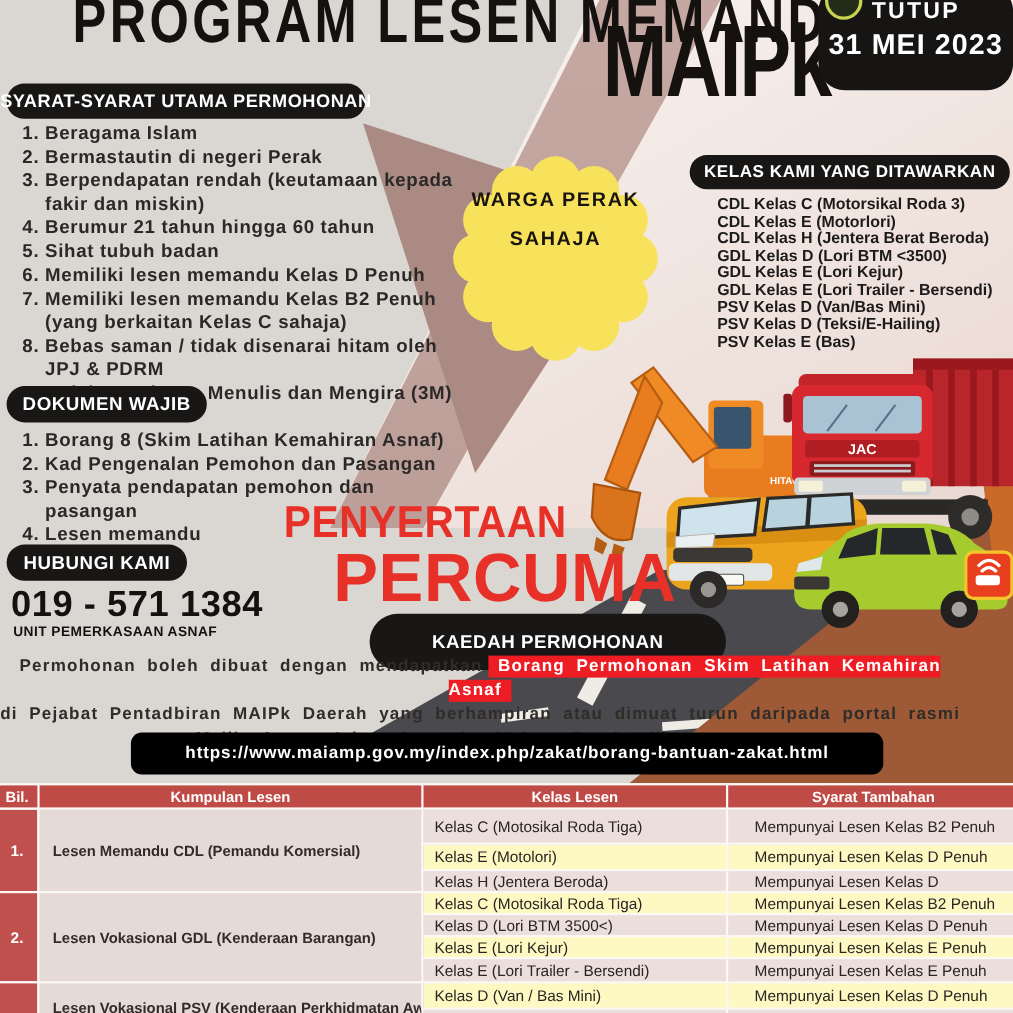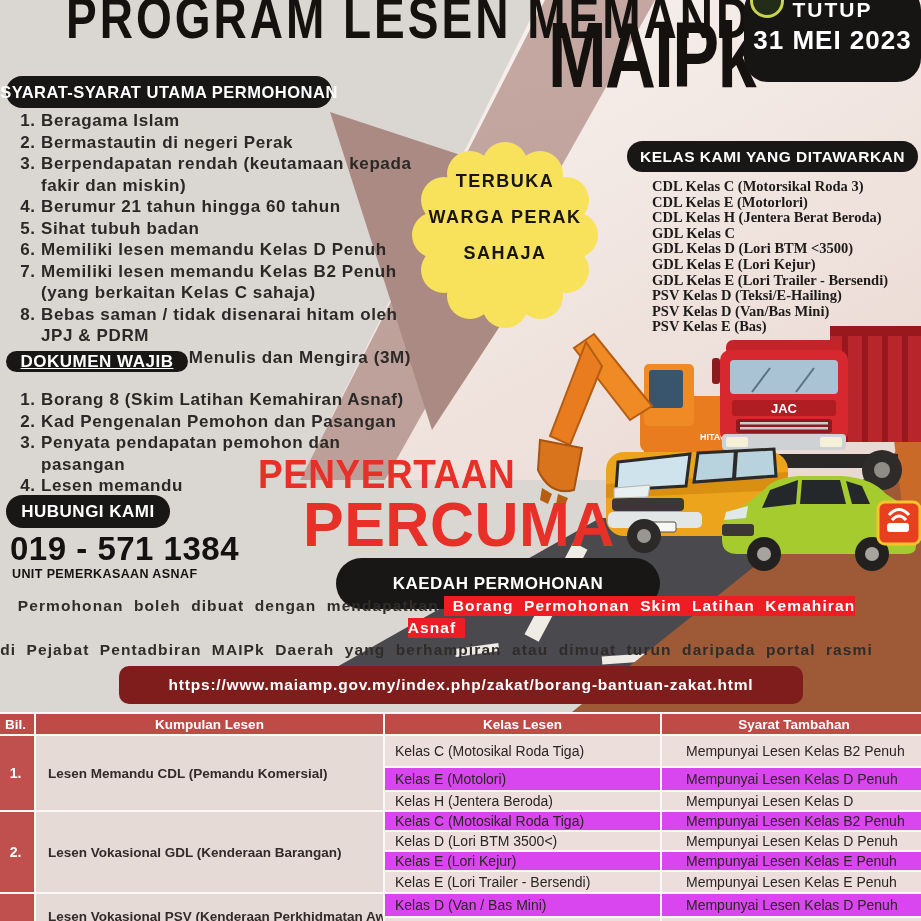--- a/index.html
+++ b/index.html
@@ -33,62 +33,62 @@
   .deadline{left:744px;top:-14px;width:177px;height:96px;background:#161514;border-radius:24px;
     color:#fff;text-align:center;padding-top:10px;box-sizing:border-box;}
   .deadline .d1{font-size:21px;font-weight:800;letter-spacing:2px;margin-top:2px;}
   .deadline .d2{font-size:26px;font-weight:800;letter-spacing:1px;margin-top:3px;}
   .emblem{left:750px;top:-16px;width:34px;height:34px;border-radius:50%;
     background:#222c18;border:3px solid #c9d34f;box-sizing:border-box;}
   
   .pill{position:absolute;background:#181716;color:#fff;font-weight:bold;display:flex;
     align-items:center;justify-content:center;border-radius:26px;letter-spacing:.5px;white-space:nowrap;}
   .pill-syarat{left:6px;top:76px;width:326px;height:32px;font-size:16.5px;}
-  .pill-dokumen{left:6px;top:351px;width:182px;height:21px;font-size:17px;text-decoration:underline;}
+  .pill-dokumen{left:6px;top:351px;width:182px;height:33px;font-size:17px;}
   .pill-hubungi{left:6px;top:495px;width:164px;height:33px;font-size:17px;}
   .pill-kelas{left:627px;top:141px;width:291px;height:31px;font-size:15.5px;}
   .pill-kaedah{left:336px;top:558px;width:324px;height:51px;font-size:17px;}
   
   ol.plist{margin:0;padding:0 0 0 27px;list-style:decimal;}
   ol.plist li{font-size:17px;font-weight:bold;color:#2b2927;line-height:21.5px;
     letter-spacing:.6px;white-space:pre-line;}
   .syarat-list{left:14px;top:110px;width:440px;}
   .dokumen-list{left:14px;top:389px;width:430px;}
   .phone{left:10px;top:530px;font-size:33px;font-weight:800;color:#131211;letter-spacing:.5px;}
   .unit{left:12px;top:567px;font-size:12.5px;font-weight:800;color:#131211;letter-spacing:.4px;}
   .kelas-list{left:652px;top:179px;width:270px;}
-  .kelas-list div{font-size:14.5px;font-weight:bold;color:#1c1b1a;line-height:15.6px;white-space:nowrap;font-family:Liberation Serif, serif;}
+  .kelas-list div{font-size:14.5px;font-weight:bold;color:#1c1b1a;line-height:15.6px;white-space:nowrap;}
   
   .sb-svg{left:410px;top:140px;}
   .sb-text{left:410px;top:163px;width:190px;text-align:center;}
   .sb-text div{font-size:18px;font-weight:800;color:#18150f;letter-spacing:1.5px;line-height:36px;white-space:nowrap;}
   
   .promo1{left:258px;top:452px;font-size:37px;font-weight:800;color:#e73128;letter-spacing:.5px;
     transform:scaleY(1.1);transform-origin:0 0;}
   .promo2{left:303px;top:489px;font-size:61px;font-weight:800;color:#e73128;letter-spacing:.5px;
     transform:scaleY(1.02);transform-origin:0 0;}
   
   .para{left:0;top:595px;width:873px;text-align:center;}
   .para .pl{font-size:15.5px;font-weight:bold;color:#2f2c29;letter-spacing:1.1px;word-spacing:5px;line-height:22px;}
   .hl{background:#ee1d23;color:#fff;padding:1px 9px 2px;margin-left:5px;}
-  .url-pill{left:119px;top:666px;width:684px;height:38px;background:#7f1d1d;border-radius:10px;
+  .url-pill{left:119px;top:666px;width:684px;height:38px;background:#000000;border-radius:10px;
     display:flex;align-items:center;justify-content:center;color:#fff;font-size:15.5px;
     font-weight:bold;letter-spacing:.8px;white-space:nowrap;}
   
   .lic-table{position:absolute;left:-5px;top:712px;width:931px;border-collapse:collapse;table-layout:fixed;}
   .lic-table col.c-bil{width:39px;} .lic-table col.c-kum{width:349px;}
   .lic-table col.c-kel{width:277px;} .lic-table col.c-sya{width:266px;}
   .lic-table th{background:#bf4b46;color:#fff;font-size:13.5px;font-weight:bold;
     height:20px;border:2px solid #fbf8f6;padding:0;}
   .lic-table td{border:2px solid #fbf8f6;font-size:14px;color:#2a2522;padding:1px;overflow:hidden;white-space:nowrap;}
   td.bil{background:#c0504d;color:#fff;font-weight:bold;text-align:center;}
   td.kum{background:#e6dad7;font-weight:bold;padding-left:12px;font-size:13.5px;color:#332b28;}
   td.kel{padding-left:10px;} td.sya{padding-left:24px;}
   tr.dk td.kel,tr.dk td.sya{background:#ecdedb;}
-  tr.lt td.kel,tr.lt td.sya{background:#d946ef;}
+  tr.lt td.kel,tr.lt td.sya{background:#fef9c3;}
   tr.h32{height:32px;} tr.h24{height:24px;} tr.h22{height:22px;} tr.h20{height:20px;}
   .veh{position:absolute;}
 </style>
 </head>
 <body>
 
 <div class="abs bg-pale"></div>
 <div class="abs bg-mauve"></div>
 <div class="abs bg-tri"></div>
 <div class="abs road"></div>
@@ -227,36 +227,34 @@
       <circle cx="34" cy="130" r="23"></circle>
     <circle cx="25" cy="95" r="23"></circle>
       <circle cx="34" cy="60" r="23"></circle>
       <circle cx="60" cy="34" r="23"></circle>
     <circle cx="95" cy="25" r="23"></circle>
       <circle cx="130" cy="34" r="23"></circle>
       <circle cx="156" cy="60" r="23"></circle>
   </g>
 </svg>
 <div class="abs sb-text">
-  <div>TERBUKA</div>
   <div>WARGA PERAK</div>
   <div>SAHAJA</div>
 </div>
 
 <div class="pill pill-kelas">KELAS KAMI YANG DITAWARKAN</div>
 <div class="abs kelas-list">
   <div>CDL Kelas C (Motorsikal Roda 3)</div>
   <div>CDL Kelas E (Motorlori)</div>
   <div>CDL Kelas H (Jentera Berat Beroda)</div>
-  <div>GDL Kelas C</div>
   <div>GDL Kelas D (Lori BTM &lt;3500)</div>
   <div>GDL Kelas E (Lori Kejur)</div>
   <div>GDL Kelas E (Lori Trailer - Bersendi)</div>
+  <div>PSV Kelas D (Van/Bas Mini)</div>
   <div>PSV Kelas D (Teksi/E-Hailing)</div>
-  <div>PSV Kelas D (Van/Bas Mini)</div>
   <div>PSV Kelas E (Bas)</div>
 </div>
 
 <div class="abs promo1">PENYERTAAN</div>
 <div class="abs promo2">PERCUMA</div>
 
 <div class="pill pill-kaedah">KAEDAH PERMOHONAN</div>
 <div class="abs para">
   <div class="pl">
     <span>Permohonan boleh dibuat dengan mendapatkan</span><span class="hl">Borang Permohonan Skim Latihan Kemahiran Asnaf</span>

